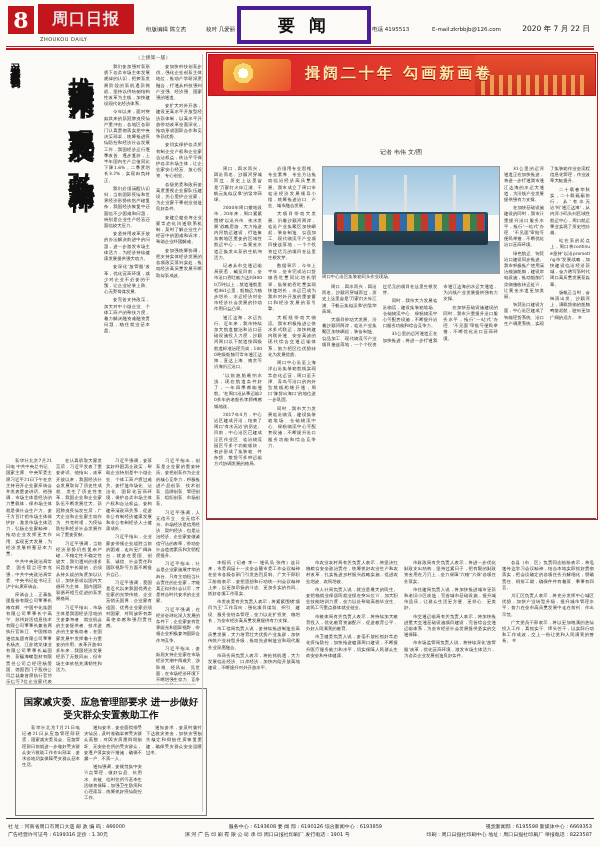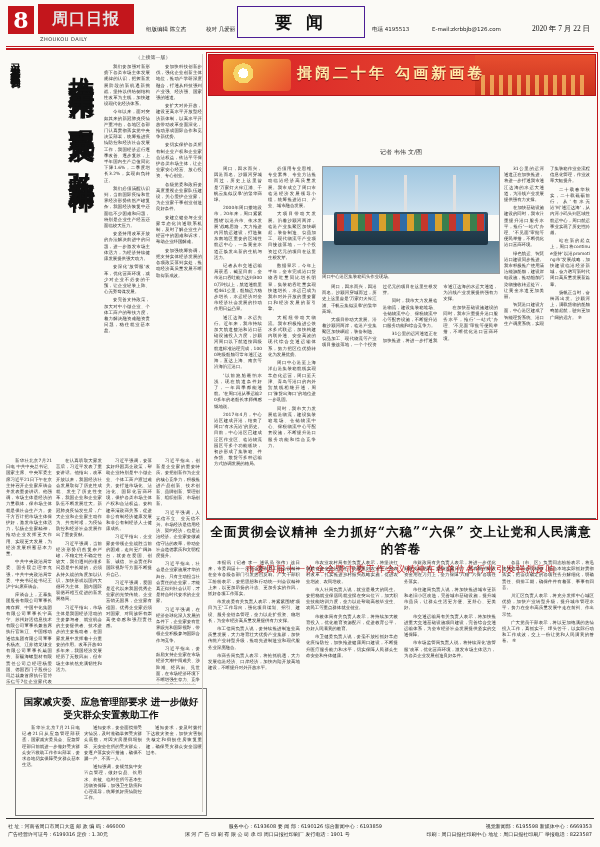--- a/index.html
+++ b/index.html
@@ -18,25 +18,25 @@
   .mh-title{
     position:absolute;left:38px;top:4px;width:96px;height:30px;background:#c3161c;color:#e5e5e5;
     font-size:16px;font-weight:bold;letter-spacing:1px;text-align:center;line-height:30px;
     font-family:"DejaVu Serif","Liberation Serif",serif;
   }
   .mh-sub{
     position:absolute;left:40px;top:36px;font-size:5px;color:#333;letter-spacing:.5px;
   }
   .mh-meta{position:absolute;top:26px;font-size:5.5px;color:#222;}
   .mh-center{
-    position:absolute;left:237px;top:6px;width:126px;height:30px;border:1px solid #4c1d95;
+    position:absolute;left:237px;top:6px;width:126px;height:30px;border:4px solid #4c1d95;
     text-align:center;line-height:30px;font-size:17px;font-weight:bold;letter-spacing:4px;
     font-family:"DejaVu Serif","Liberation Serif",serif;color:#111;
   }
-  .mh-date{position:absolute;right:10px;top:24px;font-size:7.5px;color:#111;font-family:Liberation Serif, serif;}
+  .mh-date{position:absolute;right:10px;top:24px;font-size:7.5px;color:#111;}
   .mh-rule{position:absolute;left:6px;top:46px;width:588px;height:1px;background:#c3161c;}
   .mh-rule2{position:absolute;left:6px;top:48px;width:588px;height:2px;background:#c3161c;}
 
   
   .vtitle{
     position:absolute;left:4px;top:56px;width:22px;height:190px;
     writing-mode:vertical-rl;text-orientation:upright;
     font-size:10px;line-height:22px;letter-spacing:1px;color:#111;font-weight:bold;
     font-family:"DejaVu Serif","Liberation Serif",serif;
   }
@@ -57,21 +57,21 @@
   .a1box{position:absolute;left:104px;top:54px;width:98px;height:468px;}
   .a1head{font-size:5px;text-align:center;color:#444;margin-bottom:3px;}
 
   
   .banner{
     position:absolute;left:208px;top:54px;width:386px;height:40px;
     background:linear-gradient(90deg,#d81f26 0%,#e0372c 40%,#e8502f 100%);
     border:1px solid #b3161c;overflow:hidden;
   }
   .banner-txt{
-    position:absolute;left:88px;top:9px;font-size:15px;font-weight:bold;color:#ffe9a8;
+    position:absolute;left:96px;top:9px;font-size:15px;font-weight:bold;color:#ffe9a8;
     letter-spacing:3px;font-family:"DejaVu Serif","Liberation Serif",serif;
     text-shadow:0 1px 0 #8a1013;
   }
   .banner-emblem{
     position:absolute;left:14px;top:4px;width:68px;height:32px;
     background:radial-gradient(circle at 30% 45%,#fff 0 5px,#f7d66a 5px 10px,transparent 10px),
                linear-gradient(135deg,#f2b23c,#e8502f);
     border-radius:4px;
   }
   .banner-city{
@@ -254,24 +254,20 @@
     <p>31公里的运河通道正在加快推进，将进一步打通我市通江达海的水运大通道，为沿线产业发展提供强有力支撑。</p>
     <p>在加快基础设施建设的同时，我市注重提升港口服务水平，推行'一站式'办理、'不见面'审批等便民举措，不断优化港口营商环境。</p>
     <p>绿色航运、智慧港口建设同步推进。我市积极推广使用清洁能源船舶，建设岸电设施，推动船舶污染物接收转运处置，让黄金水道更加美丽。</p>
     <p>智慧港口建设方面，中心港区建成了智能理货系统、港口生产调度系统，实现了集装箱作业全流程信息化管理，作业效率大幅提升。</p>
     <p>二十载春华秋实，二十载砥砺前行。从'有水无港'到'通江达海'，从内河小码头到区域性航运中心，周口航运事业实现了历史性跨越。</p>
     <p>站在新的起点上，周口将continue坚持'以港promoting市'发展战略，加快建设临港经济新城，奋力谱写新时代周口高质量发展新篇章。</p>
     <p>扬帆正当时，奋楫再出发。沙颍河上，满载货物的船舶鸣笛起航，驶向更加广阔的远方。 ⑧</p>
   </div>
 
   <div class="sec2rule"></div>
-  <div class="sec2">
-    <div class="h">全面贯彻会议精神 全力抓好“六稳”“六保” 交上让党和人民满意的答卷</div>
-    <div class="s">市委四届十一次全会暨市委工作会议精神在各单位各行业引发强烈反响</div>
-  </div>
 
   <div class="tcol" style="left:208px;top:560px;width:92px;height:252px;">
     <p>本报讯（记者 李一  通讯员 张伟）连日来，市委四届十一次全会暨市委工作会议精神在全市各级各部门引发热烈反响。广大干部职工纷纷表示，要把思想和行动统一到会议精神上来，以更加昂扬的斗志、更加务实的作风，抓好各项工作落实。</p>
     <p>市发改委有关负责人表示，将紧紧围绕'项目为王'工作导向，强化项目谋划、招引、建设、服务全链条管理，全力以赴扩投资、稳增长，为全市经济高质量发展提供有力支撑。</p>
     <p>市工信局负责人说，要持续推进制造业高质量发展，大力培育壮大优势产业集群，加快传统产业转型升级，推动先进制造业和现代服务业深度融合。</p>
     <p>市商务局负责人表示，将抢抓机遇，大力发展临港经济、口岸经济，加快内陆开放高地建设，不断提升对外开放水平。</p>
   </div>
   <div class="tcol" style="left:306px;top:560px;width:92px;height:252px;">
     <p>市农业农村局有关负责人表示，将坚决扛稳粮食安全政治责任，统筹抓好农业生产和农村改革，扎实推进乡村振兴战略实施，促进农业增效、农民增收。</p>
     <p>市人社局负责人说，就业是最大的民生。要把稳就业保居民就业摆在突出位置，加大职业技能培训力度，全力以赴帮助高校毕业生、农民工等重点群体就业创业。</p>

